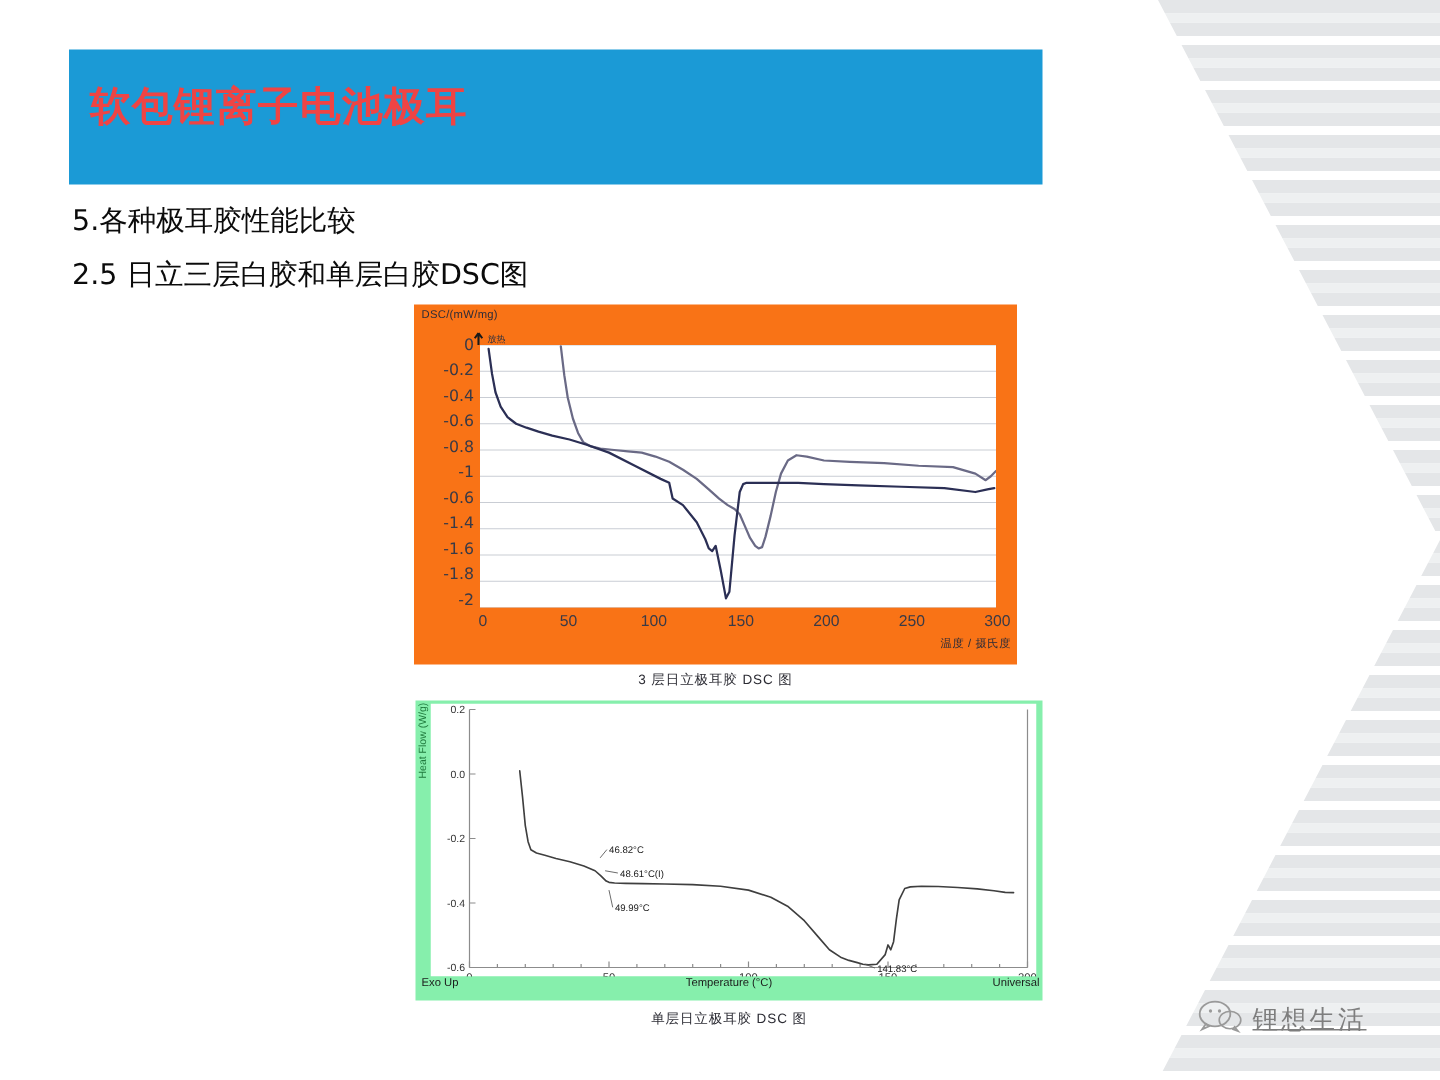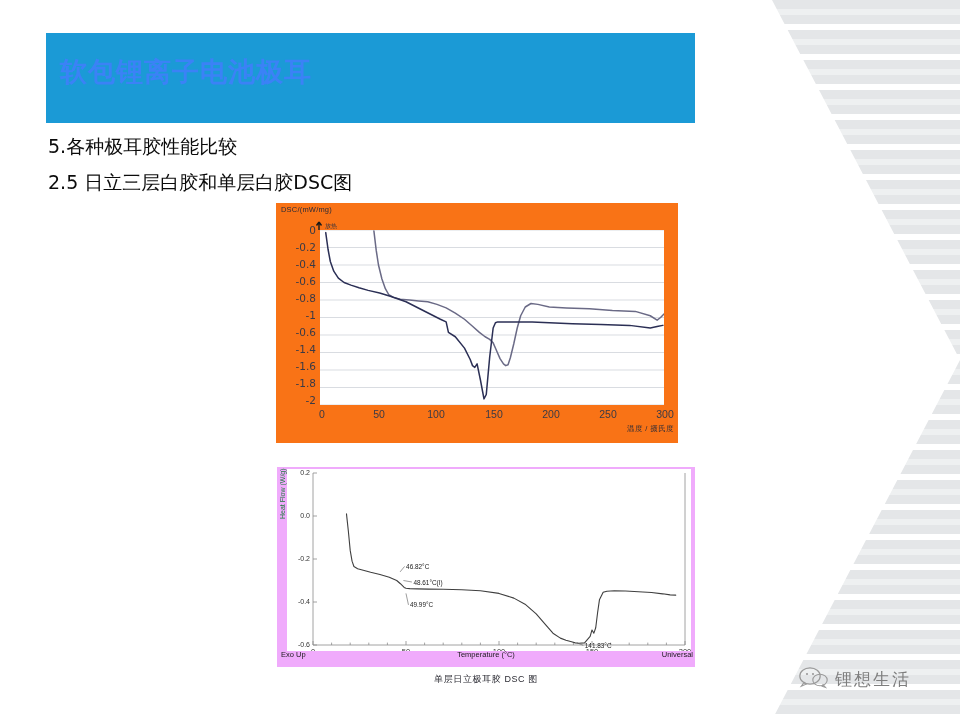--- a/index.html
+++ b/index.html
@@ -20,21 +20,21 @@
   .deco svg{display:block;}
 
   
   .header-bar{
     position:absolute;left:46px;top:33px;width:649px;height:90px;
     background:#1b9ad6;
   }
   .header-title{
     position:absolute;left:60px;top:55px;width:620px;
     font-family:"DejaVu Serif","Liberation Serif",serif;
-    font-size:27px;font-weight:700;color:#3b82f6;letter-spacing:1px;
+    font-size:27px;font-weight:700;color:#ef4444;letter-spacing:1px;
     line-height:34px;white-space:nowrap;
   }
 
   
   .bullet{
     position:absolute;left:48px;
     font-family:"DejaVu Sans","Liberation Sans",sans-serif;
     font-size:19px;font-weight:400;color:#0b0b0b;white-space:nowrap;
   }
   .b1{top:134px;}
@@ -79,21 +79,21 @@
   }
   .cap{
     position:absolute;text-align:center;
     font-size:9px;color:#2c2c34;white-space:nowrap;letter-spacing:.6px;
   }
   .cap1{left:276px;top:447px;width:402px;}
 
   
   .chart2-wrap{
     position:absolute;left:277px;top:467px;width:418px;height:200px;
-    background:#f0abfc;
+    background:#86efac;
   }
   .c2-ylabel{
     position:absolute;left:2px;top:52px;
     font-size:7px;color:#1f7a3d;white-space:nowrap;
     transform:rotate(-90deg);transform-origin:left top;
   }
   .c2-exo{
     position:absolute;left:4px;top:183px;font-size:7.5px;color:#1a1a1a;white-space:nowrap;
   }
   .c2-univ{
@@ -105,21 +105,21 @@
   }
   .cap2{left:277px;top:673px;width:418px;}
 
   
   .logo{
     position:absolute;left:798px;top:662px;width:150px;height:34px;
     display:flex;align-items:center;gap:7px;
   }
   .logo-text{
     font-family:"DejaVu Sans","Liberation Sans",sans-serif;
-    font-size:17px;color:#7e7e7e;letter-spacing:2px;white-space:nowrap;
+    font-size:17px;color:#7e7e7e;letter-spacing:2px;white-space:nowrap;text-decoration:underline;
   }
 </style>
 </head>
 <body>
 
 <div id="slide">
 
   <div class="deco">
     <svg width="268" height="720" viewBox="0 0 268 720" xmlns="http://www.w3.org/2000/svg">
       <defs>
@@ -261,20 +261,21 @@
       <span style="left:132px;">100</span>
       <span style="left:190px;">150</span>
       <span style="left:247px;">200</span>
       <span style="left:304px;">250</span>
       <span style="left:361px;">300</span>
     </div>
 
     <div class="c1-xlabel">温度 / 摄氏度</div>
   </div>
 
+  <div class="cap cap1">3 层日立极耳胶 DSC 图</div>
 
   <div class="chart2-wrap">
 
     <div class="c2-ylabel">Heat Flow (W/g)</div>
 
     <svg style="position:absolute;left:10px;top:2px;width:404px;height:182px;" viewBox="0 0 404 182" preserveAspectRatio="none" xmlns="http://www.w3.org/2000/svg">
       <rect x="0" y="0" width="404" height="182" fill="#ffffff"></rect>
 
       <g stroke="#8c8c8c" stroke-width="0.8" fill="none">
         <line x1="26" y1="4" x2="26" y2="176"></line>

